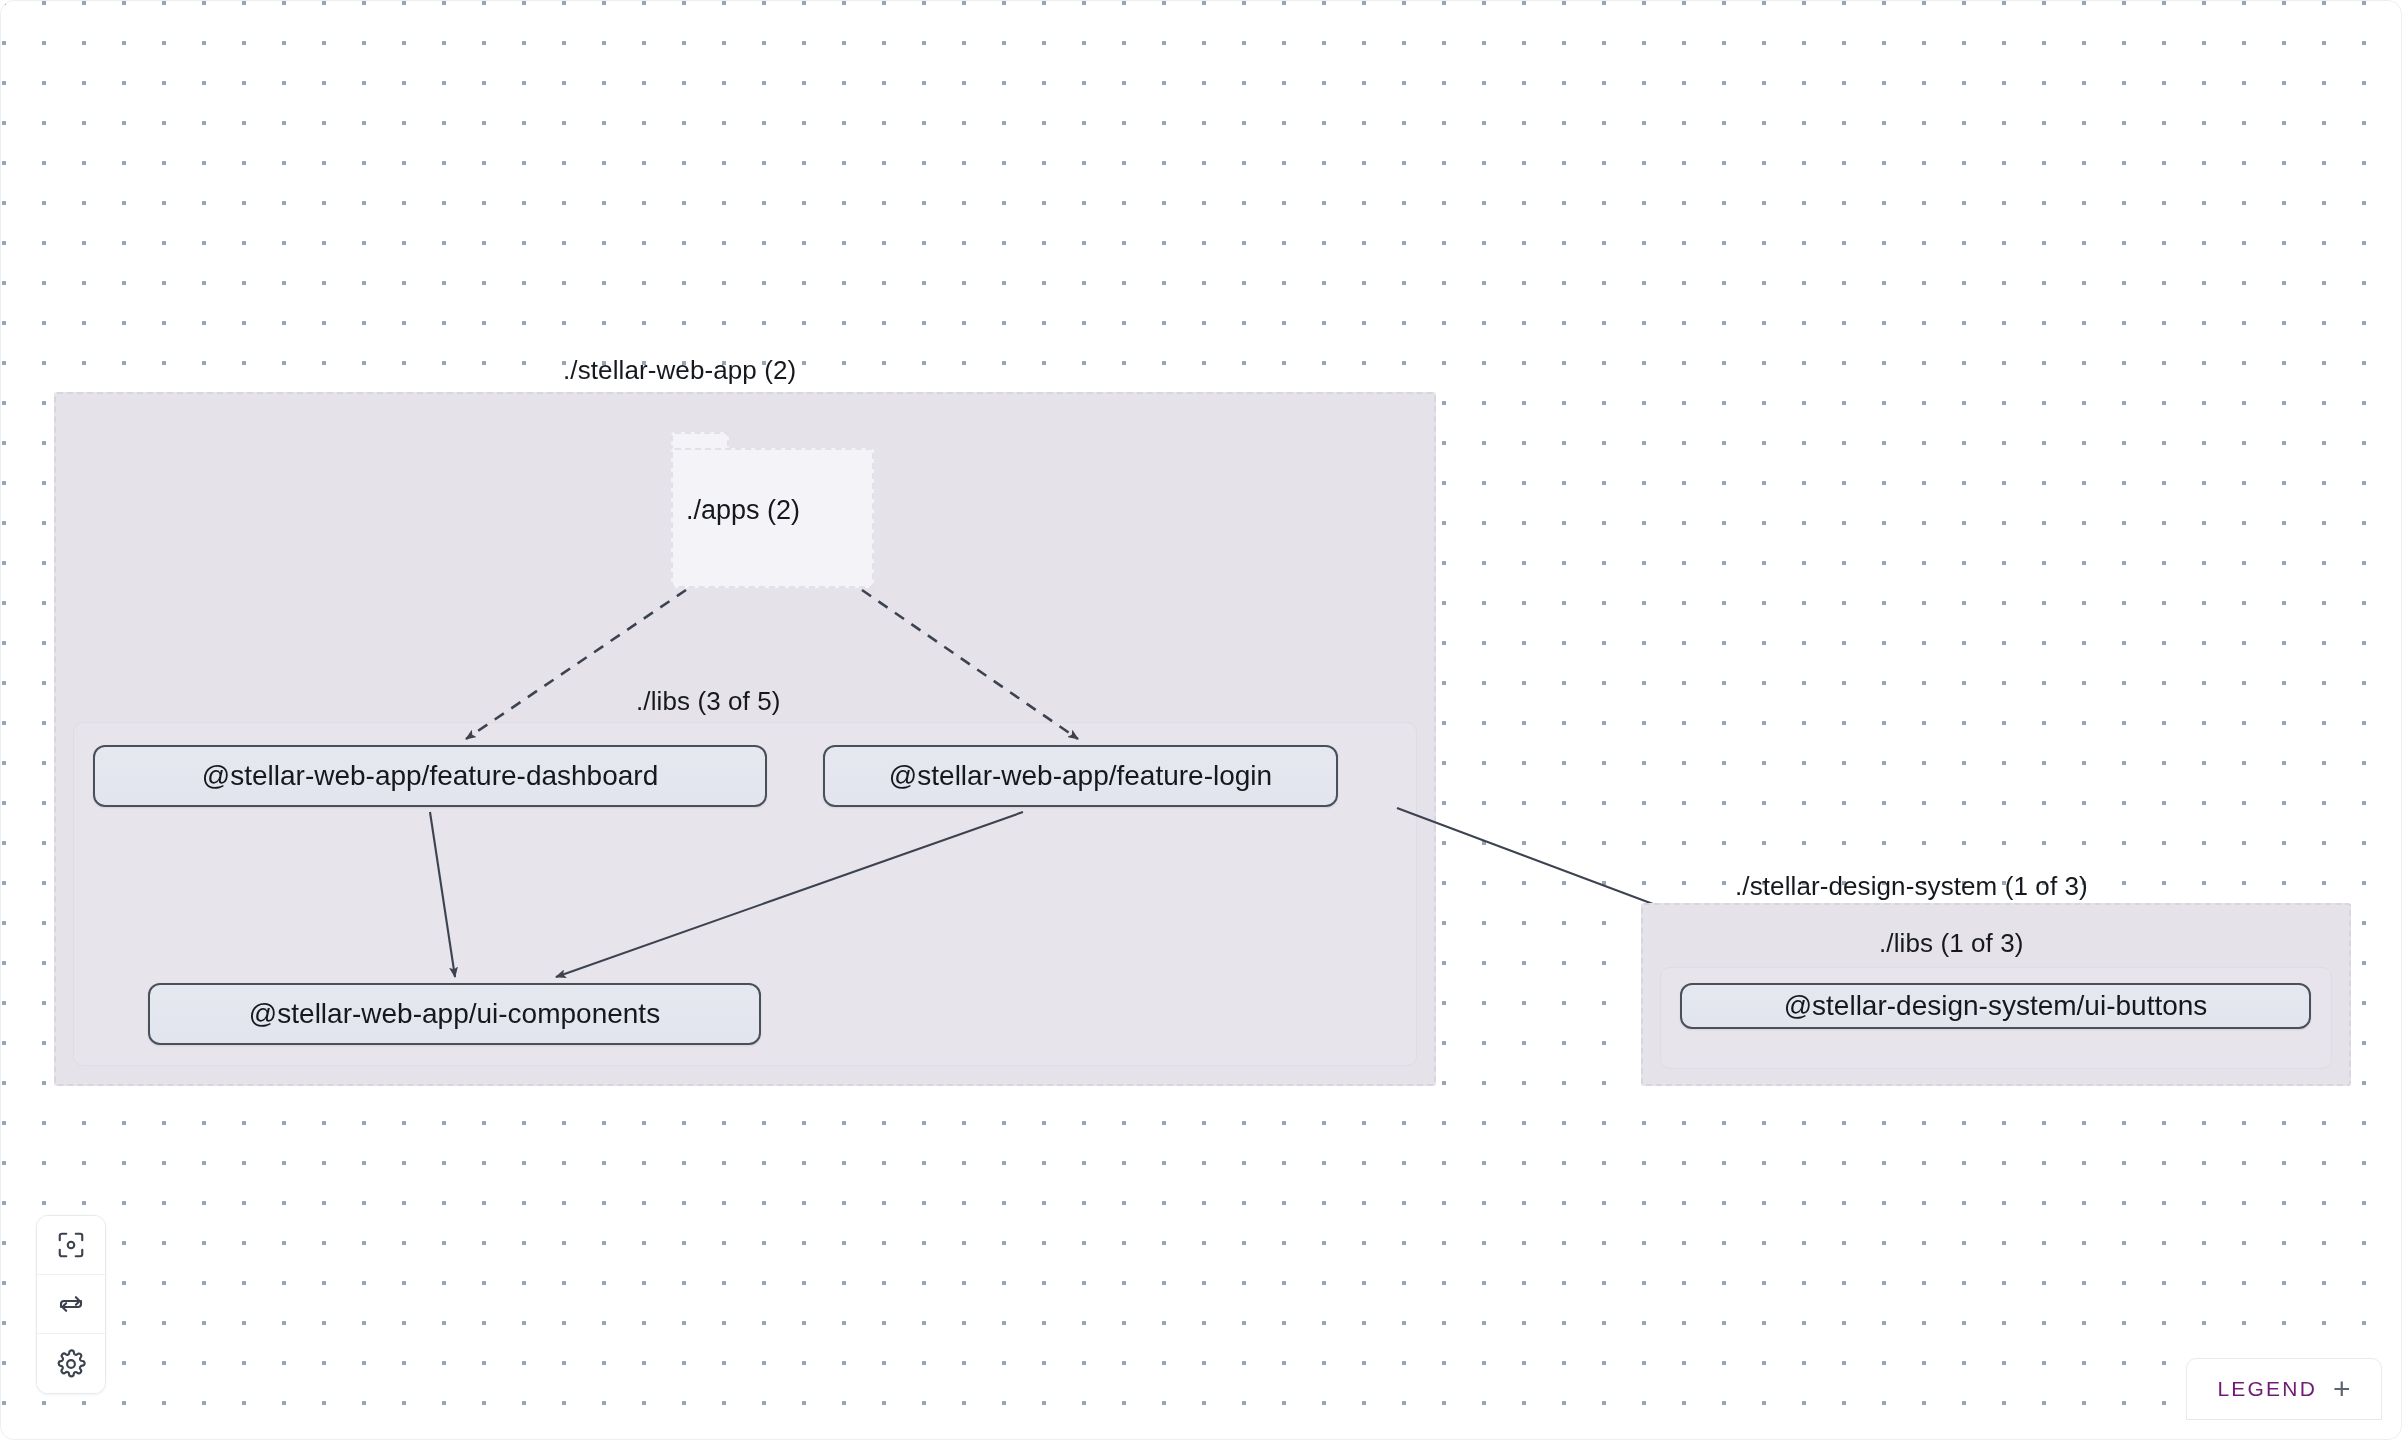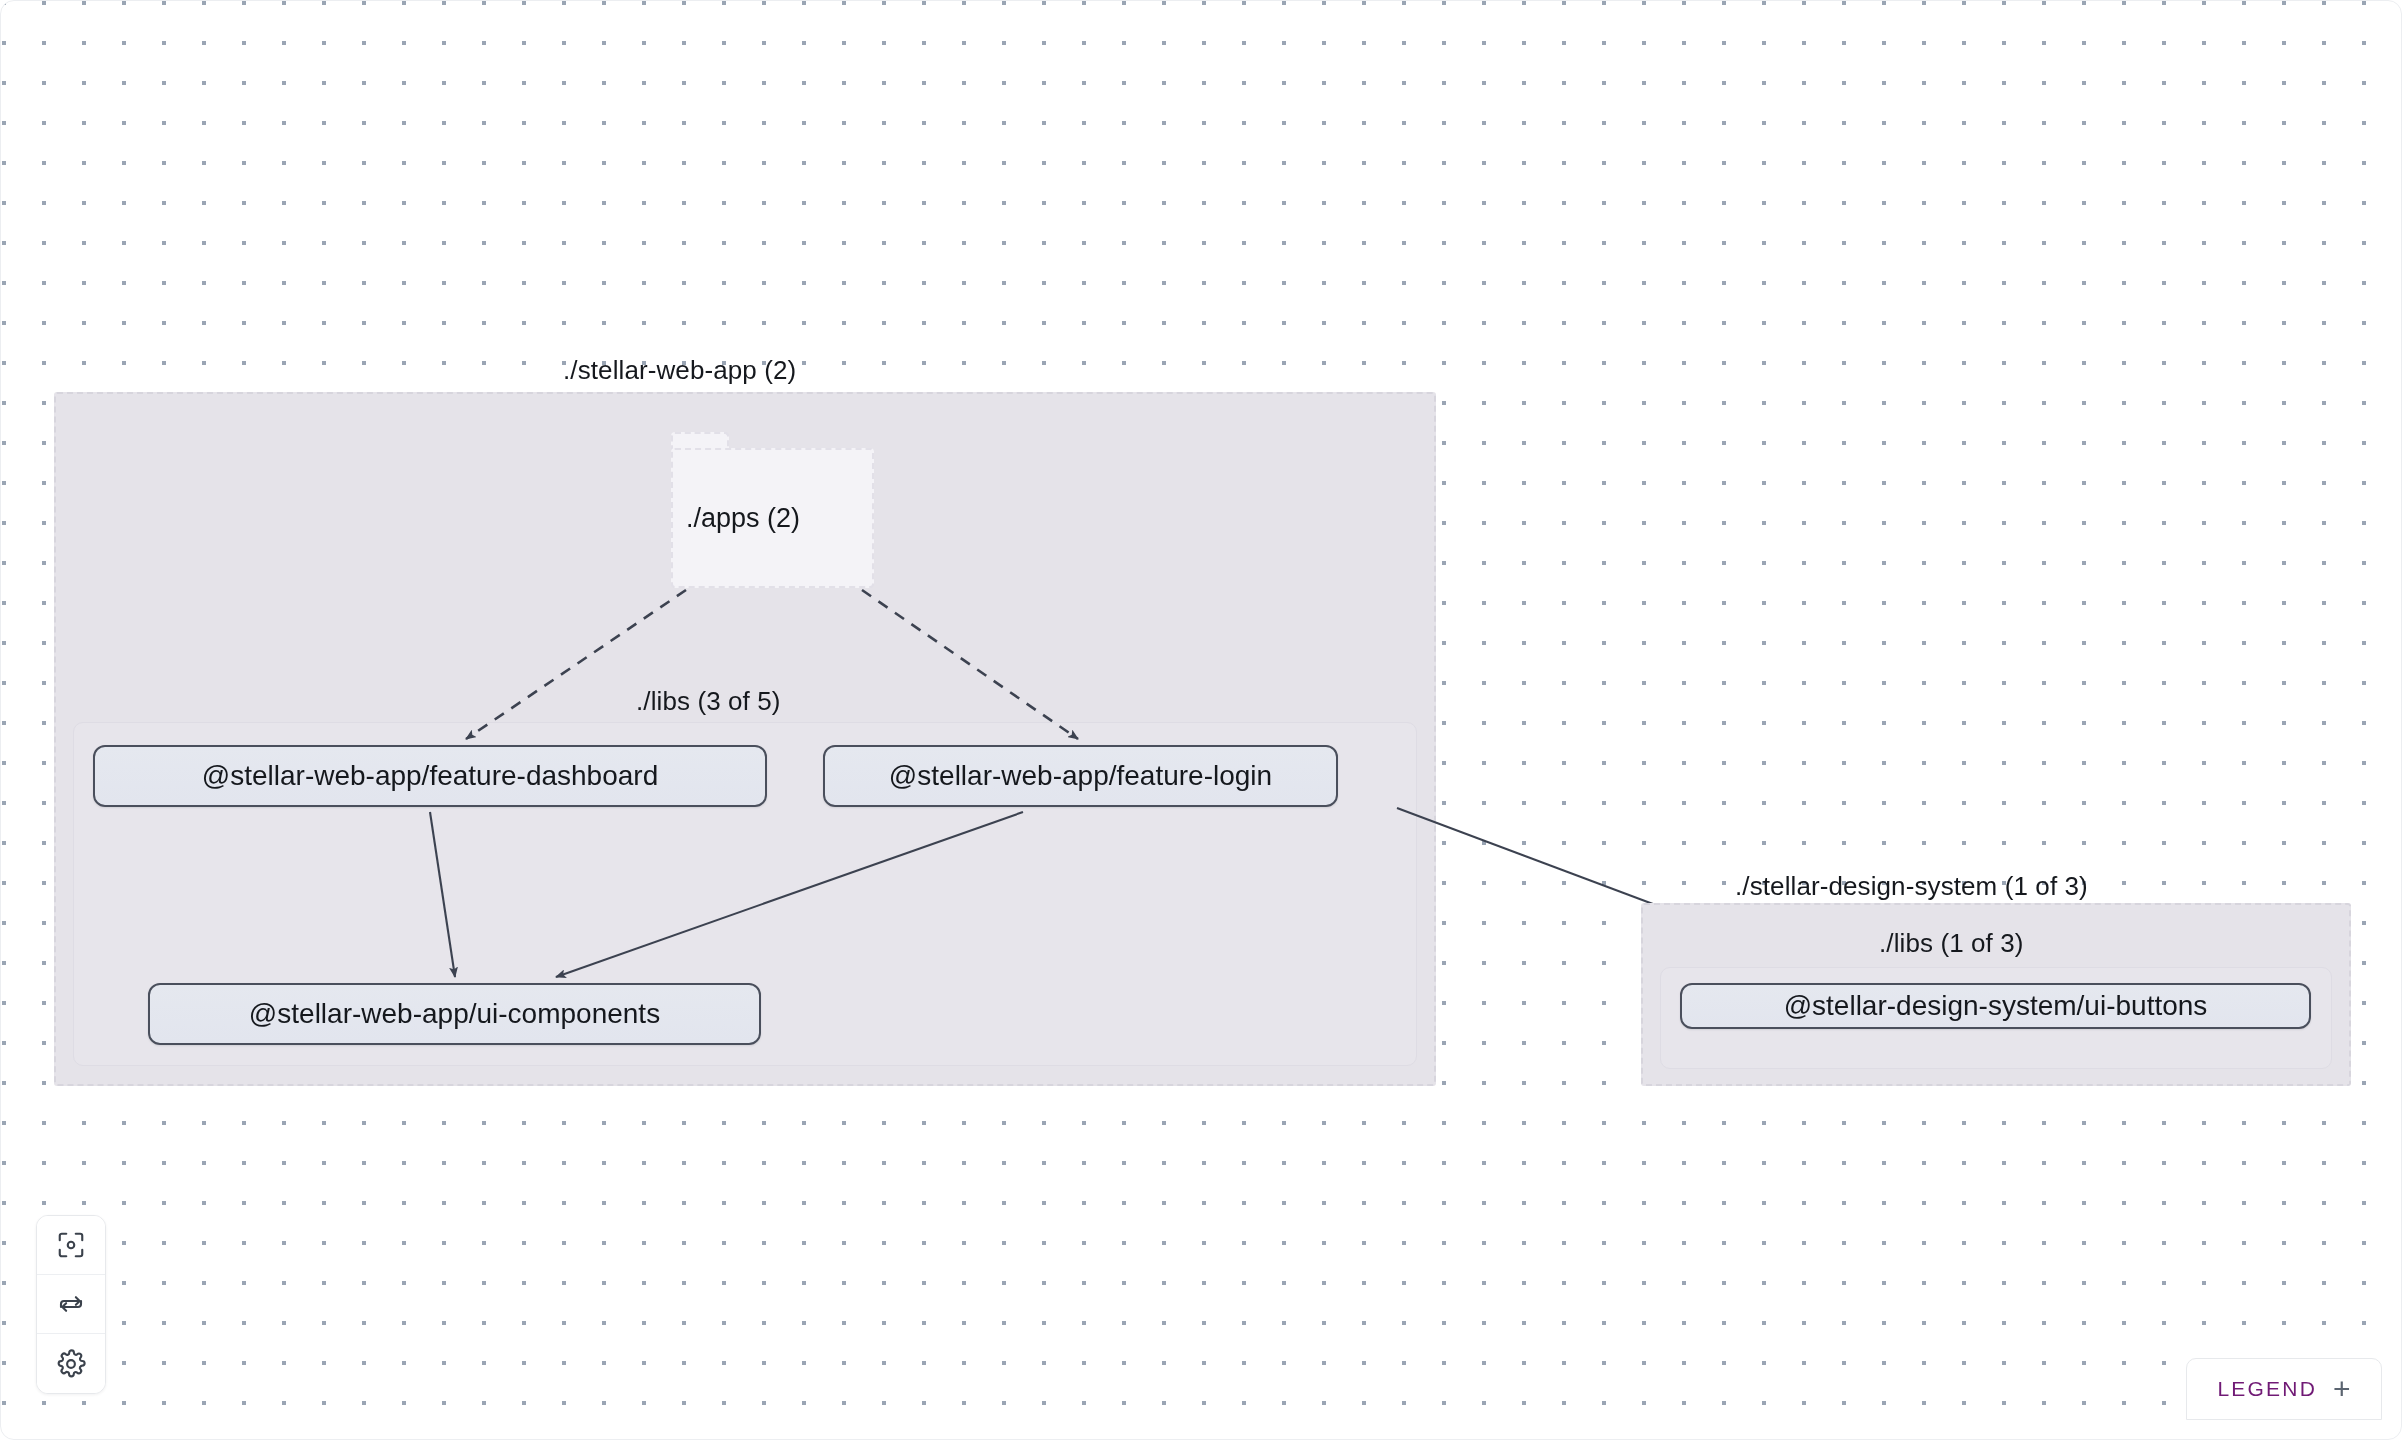--- a/index.html
+++ b/index.html
@@ -163,21 +163,21 @@
   <div id="canvas"></div>
 
   <div class="group" style="left:54px; top:392px; width:1382px; height:694px;"></div>
   <div class="group-label" style="left:563px; top:355px;">./stellar-web-app (2)</div>
 
   <div class="subgroup" style="left:73px; top:722px; width:1344px; height:344px;"></div>
   <div class="group-label" style="left:636px; top:686px;">./libs (3 of 5)</div>
 
   <div class="folder-tab" style="left:671px; top:432px; width:58px; height:20px;"></div>
   <div class="folder" style="left:671px; top:448px; width:203px; height:140px;"></div>
-  <div class="folder-label" style="left:686px; top:495px;margin-top:8px;">./apps (2)</div>
+  <div class="folder-label" style="left:686px; top:495px;">./apps (2)</div>
 
   <svg id="edges" viewBox="0 0 2402 1440" xmlns="http://www.w3.org/2000/svg">
     <defs>
       <marker id="arrowhead" markerWidth="11" markerHeight="9" refX="10" refY="4.5" orient="auto" markerUnits="userSpaceOnUse">
         <path d="M0,0 L11,4.5 L0,9 L2.4,4.5 Z" fill="#3c4250"></path>
       </marker>
     </defs>
 
     <line x1="686" y1="590" x2="466" y2="739" stroke="#3c4250" stroke-width="2.6" stroke-dasharray="11 9" marker-end="url(#arrowhead)"></line>
 

